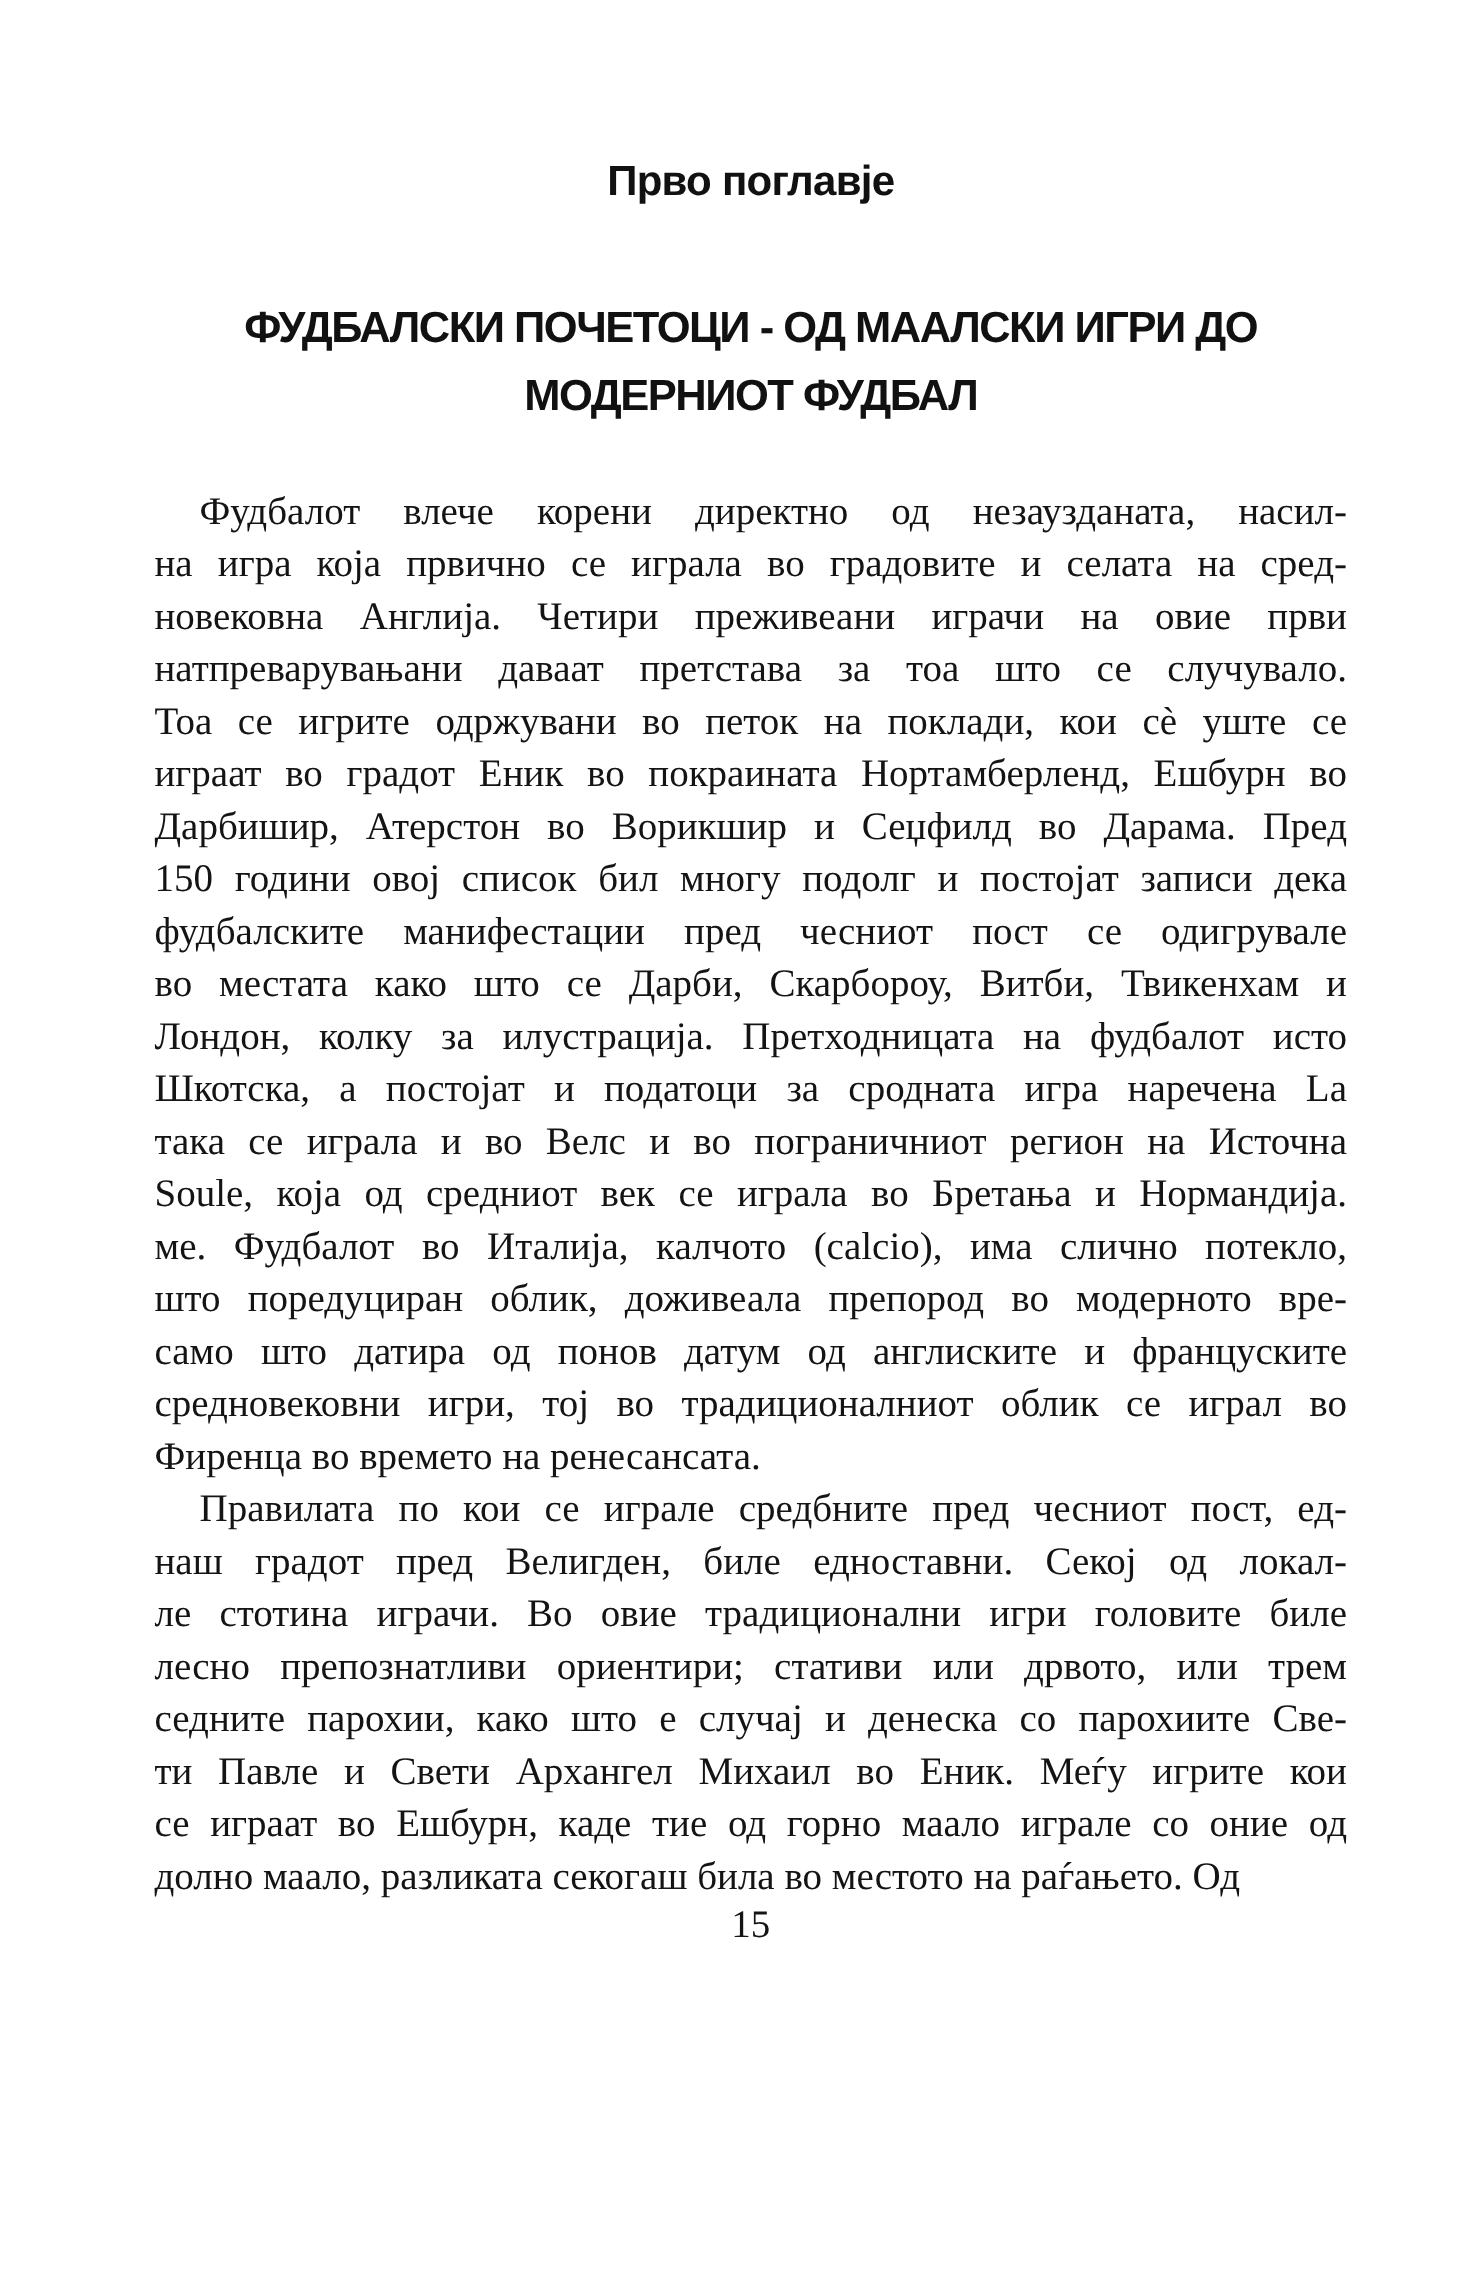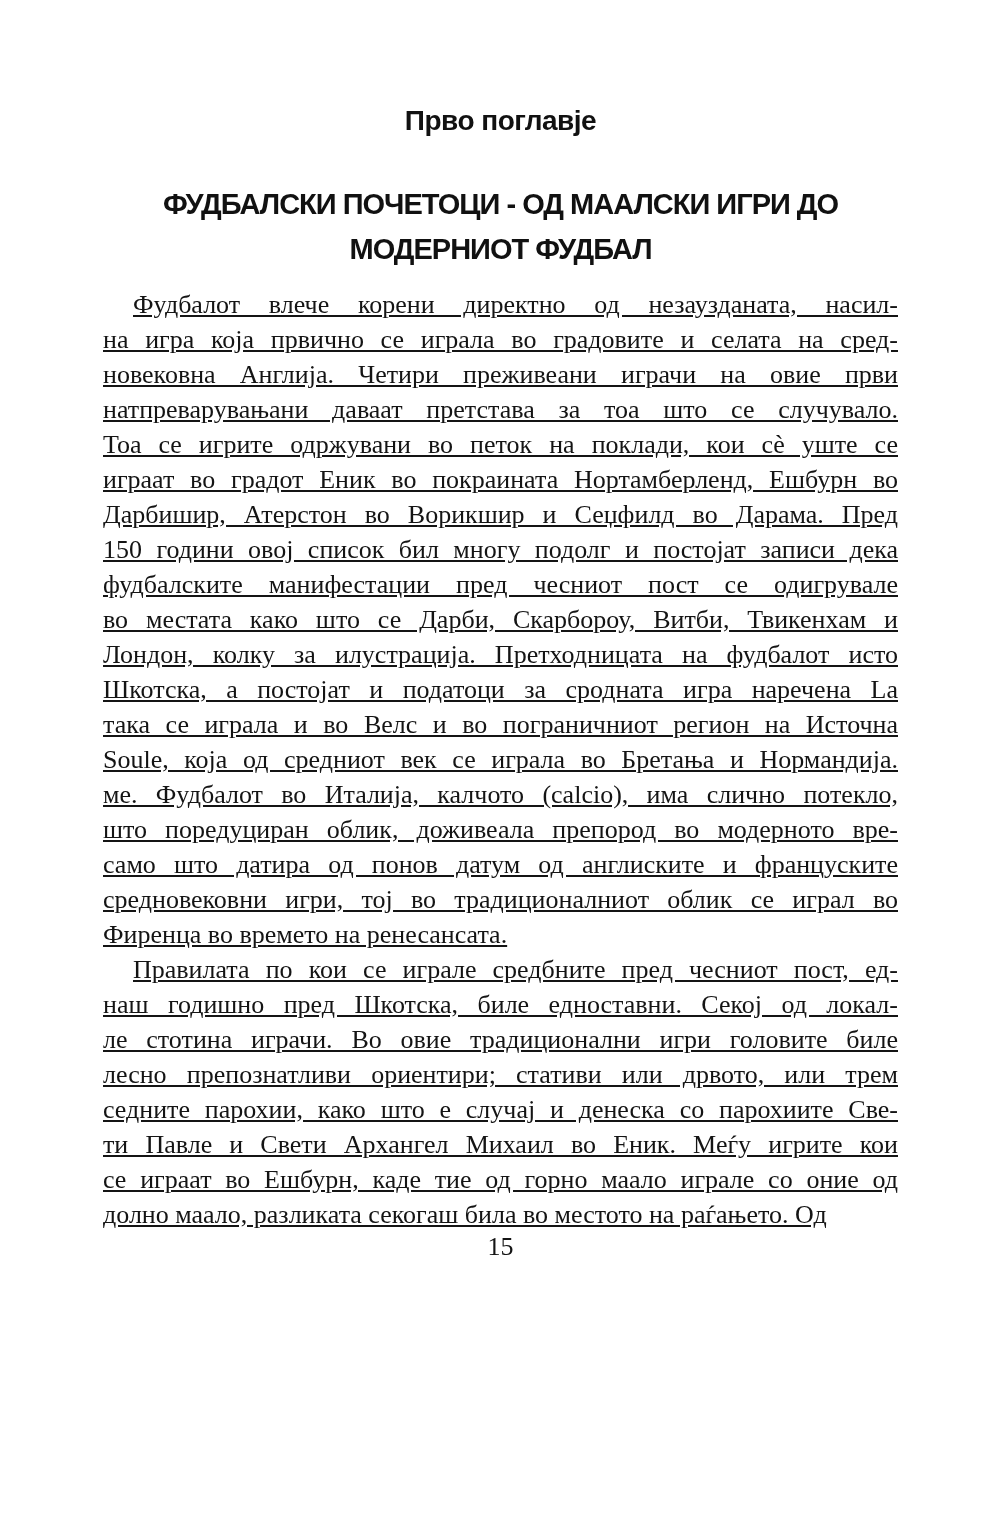--- a/index.html
+++ b/index.html
@@ -26,36 +26,35 @@
   .chapter-heading {
     text-align: center;
     font-family: "Liberation Sans", sans-serif;
     font-weight: bold;
     font-size: 28px;
     line-height: 34px;
     letter-spacing: -0.5px;
     color: #111111;
   }
   .book-title {
-    margin-top: 44px;
+    margin-top: 59px;
     text-align: center;
     font-family: "Liberation Sans", sans-serif;
     font-weight: bold;
     font-size: 29px;
     line-height: 45px;
     letter-spacing: -1px;
     color: #111111;
   }
   .body-text {
-    margin-top: 15px;
+    margin-top: 36px;
     font-family: "Liberation Serif", serif;
     font-size: 26px;
     line-height: 35px;
     color: #141414;
-    text-decoration: underline;
   }
   .para { margin: 0; }
   .line {
     text-align: justify;
     text-align-last: justify;
     white-space: normal;
   }
   .line.last {
     text-align-last: left;
   }
@@ -94,21 +93,21 @@
         <div class="line">така се играла и во Велс и во пограничниот регион на Источна</div>
         <div class="line">Soule, која од средниот век се играла во Бретања и Нормандија.</div>
         <div class="line">ме. Фудбалот во Италија, калчото (calcio), има слично потекло,</div>
         <div class="line">што поредуциран облик, доживеала препород во модерното вре-</div>
         <div class="line">само што датира од понов датум од англиските и француските</div>
         <div class="line">средновековни игри, тој во традиционалниот облик се играл во</div>
         <div class="line last">Фиренца во времето на ренесансата.</div>
       </div>
       <div class="para">
         <div class="line first">Правилата по кои се играле средбните пред чесниот пост, ед-</div>
-        <div class="line">наш годишно пред Шкотска, биле едноставни. Секој од локал-</div>
+        <div class="line">наш градот пред Велигден, биле едноставни. Секој од локал-</div>
         <div class="line">ле стотина играчи. Во овие традиционални игри головите биле</div>
         <div class="line">лесно препознатливи ориентири; стативи или дрвото, или трем</div>
         <div class="line">седните парохии, како што е случај и денеска со парохиите Све-</div>
         <div class="line">ти Павле и Свети Архангел Михаил во Еник. Меѓу игрите кои</div>
         <div class="line">се играат во Ешбурн, каде тие од горно маало играле со оние од</div>
         <div class="line last">долно маало, разликата секогаш била во местото на раѓањето. Од</div>
       </div>
     </div>
 
   <div class="page-number">15</div>

